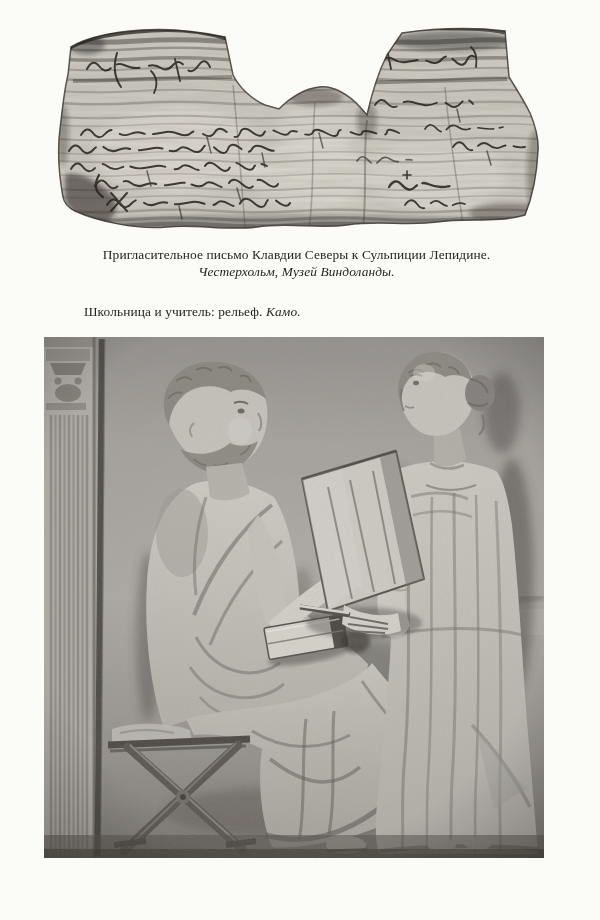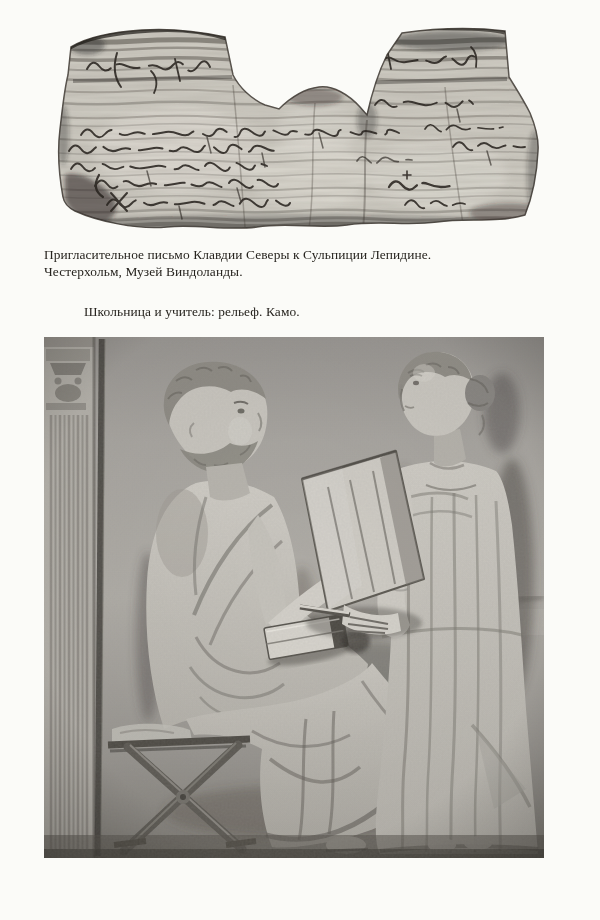--- a/index.html
+++ b/index.html
@@ -13,22 +13,22 @@
   .photo-tablet{left:57px;top:25px;width:483px;height:205px;}
   .photo-relief{left:44px;top:337px;width:500px;height:521px;}
   .photo-tablet svg,.photo-relief svg{display:block;width:100%;height:100%;}
   .caption{
     position:absolute;left:44px;width:505px;margin:0;
     font-size:13.4px;line-height:17px;color:#27241f;
     letter-spacing:.1px;
   }
   .cap1{top:246px;}
   .cap2{top:303px;margin-left:40px;}
-  .caption .line{display:block;}
-  .italic{}
+  .caption .line{display:block;text-align:center;}
+  .italic{font-style:italic;}
 </style>
 </head>
 <body>
 
 <div class="page">
 
   <figure class="photo-tablet">
     <svg viewBox="0 0 483 205" xmlns="http://www.w3.org/2000/svg">
       <defs>
         <filter id="woodTex" x="0" y="0" width="100%" height="100%">

